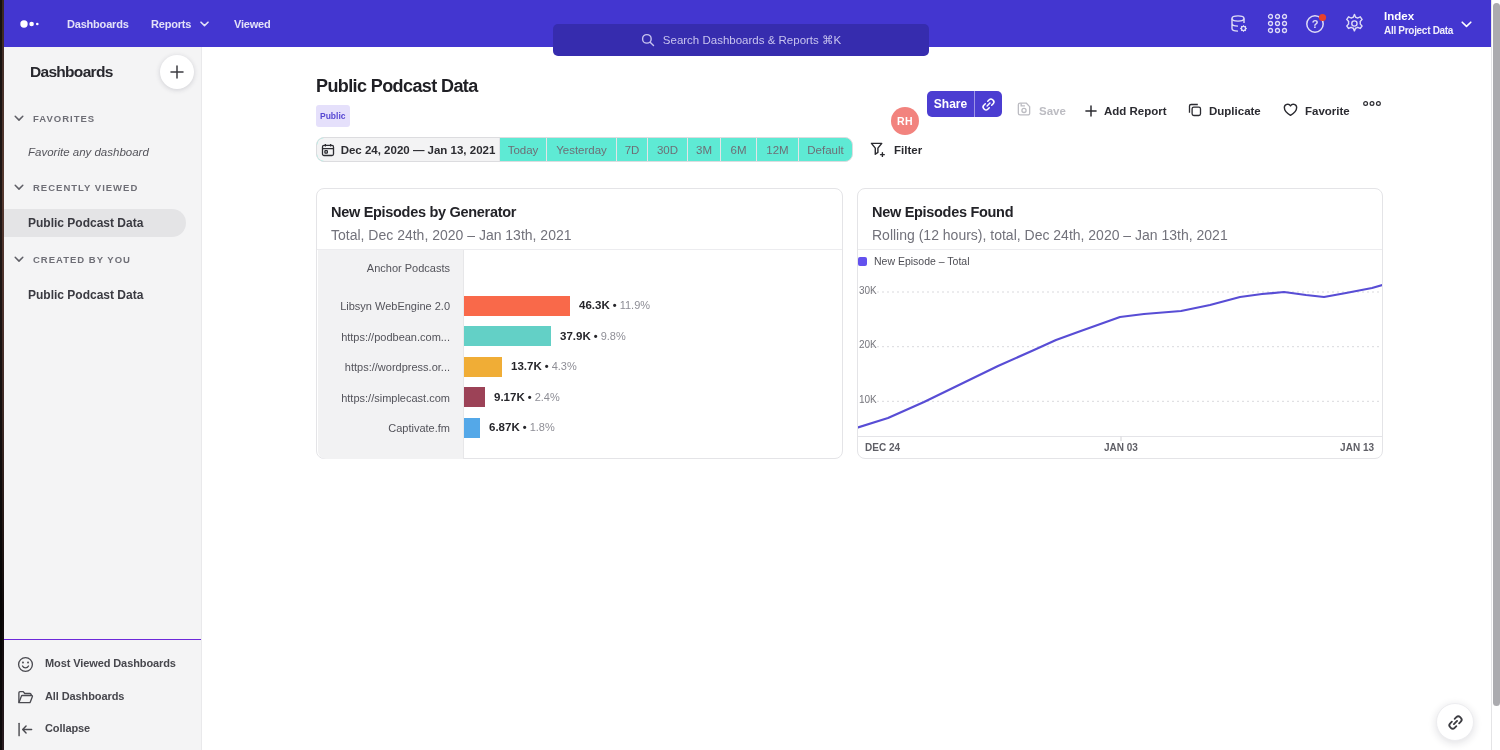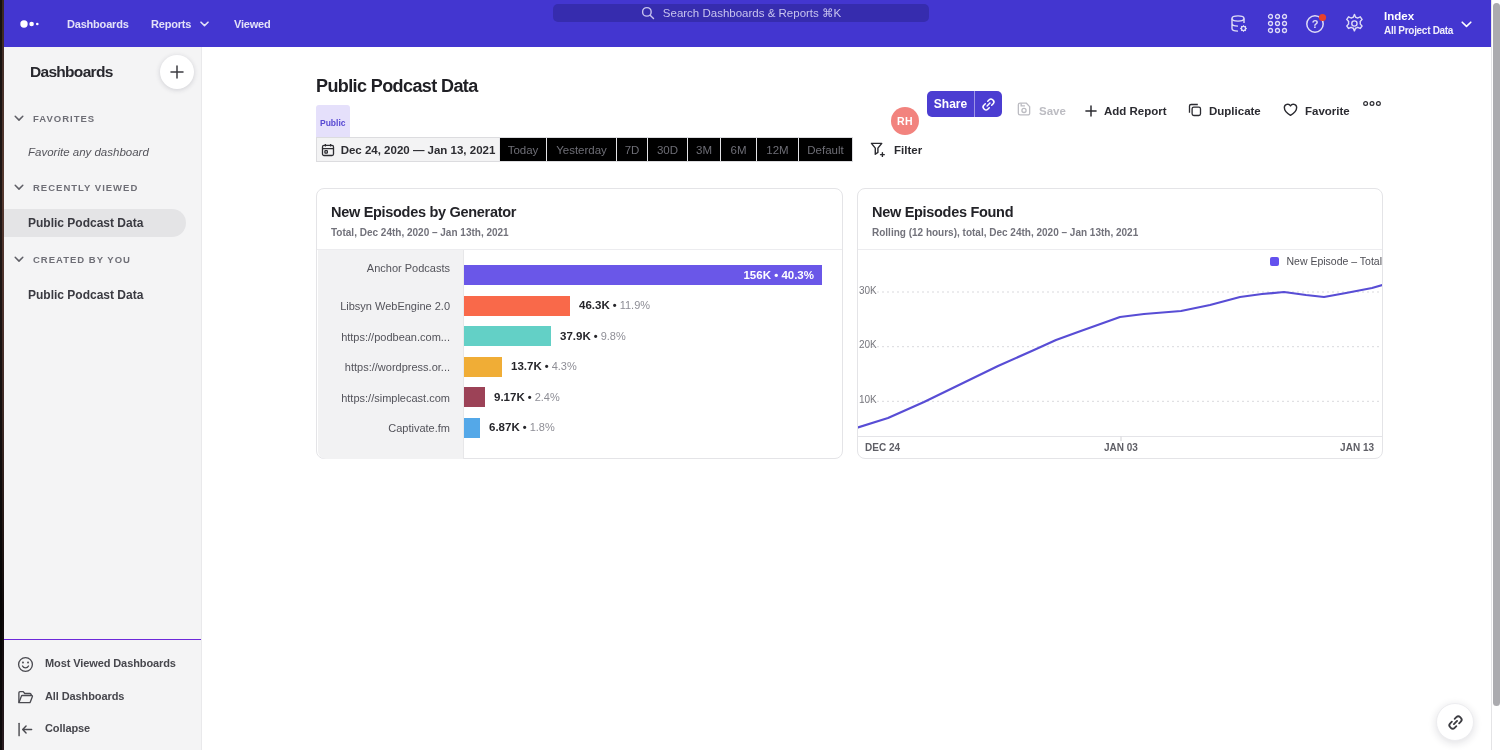--- a/index.html
+++ b/index.html
@@ -14,21 +14,21 @@
   background:linear-gradient(180deg,#15100f 0%,#211715 30%,#120d0d 60%,#050404 80%,#0f0a0c 100%); }
 #scrolltrack { position:absolute; right:0; top:0; width:9px; height:750px; background:#fff;
   border-left:1px solid #e4e4e6; z-index:60; }
 #scrollthumb { position:absolute; right:0px; top:3px; width:7px; height:703px;
   background:#ababaf; border-radius:3.5px; }
 
 
 #topbar { position:absolute; left:2px; top:0; width:1489px; height:47px; background:#4336d0; z-index:10; }
 .nav { position:absolute; top:0; height:47px; display:flex; align-items:center;
   color:#e3e1f8; font-size:11px; font-weight:700; letter-spacing:-0.2px; }
-#search { position:absolute; left:551px; top:4px; width:376px; height:18px; background:#362cae;
+#search { position:absolute; left:551px; top:24px; width:376px; height:32px; background:#362cae;
   border-radius:5px; display:flex; align-items:center; justify-content:center;
   color:#c7c3ef; font-size:11.5px; }
 .tbicon { position:absolute; top:13px; }
 #projsel { position:absolute; left:1382px; top:10px; color:#fff; }
 #projsel .l1 { font-size:11.5px; font-weight:700; }
 #projsel .l2 { font-size:10px; font-weight:700; letter-spacing:-0.3px; margin-top:3px; color:#f0eefb;}
 
 
 #sidebar { position:absolute; left:2px; top:47px; width:200px; height:703px;
   background:#f4f4f5; border-right:1px solid #e9e9eb; z-index:5; }
@@ -43,70 +43,70 @@
 #sb-pill { position:absolute; left:0px; top:162px; width:184px; height:28px;
   background:#e4e4e6; border-radius:0 14px 14px 0; }
 #sb-bottom { position:absolute; left:2px; top:639px; width:199px; border-top:1px solid #6d28d9;
   height:111px; background:#f4f4f5; z-index:6;}
 .sbb-item { position:absolute; left:43px; font-size:11px; font-weight:700; letter-spacing:-0.1px; color:#47474d; }
 
 
 #main { position:absolute; left:202px; top:47px; width:1289px; height:703px; background:#fff; }
 h1 { position:absolute; left:114px; top:29px; font-size:18px; font-weight:700; color:#202025; letter-spacing:-0.6px;}
 #chip { position:absolute; left:114px; top:58px; background:#e5e0fb; color:#5748d2;
-  font-size:8.5px; font-weight:700; padding:13px 4px; border-radius:3px; }
+  font-size:8.5px; font-weight:700; padding:6px 4px; border-radius:3px; }
 
 
 #avatar { position:absolute; left:689px; top:44px; width:28px; height:28px; border-radius:50%;
   background:#f2837e; color:#fff; font-size:10.5px; font-weight:700; display:flex;
   align-items:center; justify-content:center; letter-spacing:.5px;margin-top:16px;}
 #share { position:absolute; left:725px; top:44px; width:75px; height:26px; background:#4b3dd1;
   border-radius:5px; display:flex; color:#fff; font-size:12px; font-weight:700; }
 #share .s1 { width:48px; display:flex; align-items:center; justify-content:center;
   border-right:1px solid rgba(255,255,255,.45); }
 #share .s2 { flex:1; display:flex; align-items:center; justify-content:center; }
 .act { position:absolute; top:44px; height:26px; display:flex; align-items:flex-end; gap:7px;
   font-size:11.5px; font-weight:700; color:#2b2b31; }
 .act.dis { color:#bcbcc2; }
 
 
 #datebar { position:absolute; left:114px; top:90px; width:537px; height:25px;
-  border:1px solid #dcdcdf; border-radius:0; background:#000000; display:flex; overflow:hidden;}
+  border:1px solid #dcdcdf; border-radius:8px; background:#5eead4; display:flex; overflow:hidden;}
 #datebar .seg { display:flex; align-items:center; justify-content:center;
   border-right:1px solid #e4e4e7; color:#6e6e76; font-size:11.5px; white-space:nowrap; }
 #datebar .seg:last-child { border-right:none; }
 #dseg1 { background:#f3f3f4; color:#2c2c31 !important; font-weight:700; gap:6px; font-size:11px; }
 #filter { position:absolute; left:668px; top:90px; height:25px; display:flex; align-items:center;
   gap:8px; font-size:11.5px; font-weight:700; color:#2a2a2f;}
 
 
 .card { position:absolute; top:141px; height:271px; background:#fff;
   border:1px solid #e4e4e7; border-radius:8px;padding-left:19px; }
 #card1 { left:114px; width:527px; }
 #card2 { left:655px; width:526px; }
 .ctitle { position:absolute; left:14px; top:15px; font-size:14.5px; font-weight:700;
   letter-spacing:-0.3px; color:#232328; }
-.csub { position:absolute; left:14px; top:38px; font-size:10px; color:#72727b;font-weight:bold; }
+.csub { position:absolute; left:14px; top:38px; font-size:14px; color:#72727b; }
 .cdiv { position:absolute; left:0; top:60px; width:100%; border-top:1px solid #ececef; }
 
 
 #labelcol { position:absolute; left:1px; top:61px; width:146px; height:209px;
   background:#f2f2f3; border-right:1px solid #e7e7e9; border-radius:0 0 0 8px; }
 .blabel { position:absolute; left:0; width:133px; text-align:right; font-size:11px;
   color:#53535a; white-space:nowrap; }
 .bar { position:absolute; left:147px; height:20px; }
 .bval { position:absolute; font-size:11px; white-space:nowrap; }
 .bval b { color:#25252a; font-weight:700; font-size:11.5px;}
 .bval .pct { color:#8e8e96; }
 .bval .dot { color:#25252a; font-weight:700; }
 #bar1text { position:absolute; right:8px; top:4px; color:#fff; font-size:11.5px; font-weight:700; }
 
 
 #legend { position:absolute; left:0; top:66px; width:100%; display:flex; align-items:center;
-  justify-content:flex-end; gap:7px; font-size:10.5px; color:#4e4e55; }
+  justify-content:flex-start; gap:7px; font-size:10.5px; color:#4e4e55; }
 #legend .sq { width:9px; height:9px; border-radius:2px; background:#6351ee; }
 .ylab { position:absolute; font-size:10px; color:#77777e; }
 .xlab { position:absolute; font-size:10px; font-weight:700; color:#5f5f66; top:253px;}
 </style>
 </head>
 <body>
 <div id="topbar">
 
   <svg class="abs" style="left:16px;top:18px" width="24" height="12" viewBox="0 0 24 12">
     <circle cx="6" cy="6" r="3.7" fill="#fff"></circle>
@@ -284,23 +284,20 @@
     <div class="ctitle">New Episodes by Generator</div>
     <div class="csub">Total, Dec 24th, 2020 – Jan 13th, 2021</div>
     <div class="cdiv"></div>
     <div id="labelcol"></div>
     <div class="blabel" style="top:73px">Anchor Podcasts</div>
     <div class="blabel" style="top:111px">Libsyn WebEngine 2.0</div>
     <div class="blabel" style="top:142px">https://podbean.com...</div>
     <div class="blabel" style="top:172px">https://wordpress.or...</div>
     <div class="blabel" style="top:203px">https://simplecast.com</div>
     <div class="blabel" style="top:233px">Captivate.fm</div>
-    <div class="bar" style="top:76px;width:358px;background:#6a57e8">
-        <div id="bar1text">156K • 40.3%</div>
-      </div>
     <div class="bar" style="top:107px;width:106px;background:#f9694a"></div>
     <div class="bar" style="top:137px;width:87px;background:#63d0c6"></div>
     <div class="bar" style="top:168px;width:38px;background:#f0ad36"></div>
     <div class="bar" style="top:198px;width:21px;background:#9c4257"></div>
     <div class="bar" style="top:229px;width:16px;background:#54a8e8"></div>
     <div class="bval" style="left:262px;top:110px"><b>46.3K</b> <span class="dot">•</span> <span class="pct">11.9%</span></div>
     <div class="bval" style="left:243px;top:141px"><b>37.9K</b> <span class="dot">•</span> <span class="pct">9.8%</span></div>
     <div class="bval" style="left:194px;top:171px"><b>13.7K</b> <span class="dot">•</span> <span class="pct">4.3%</span></div>
     <div class="bval" style="left:177px;top:202px"><b>9.17K</b> <span class="dot">•</span> <span class="pct">2.4%</span></div>
     <div class="bval" style="left:172px;top:232px"><b>6.87K</b> <span class="dot">•</span> <span class="pct">1.8%</span></div>

